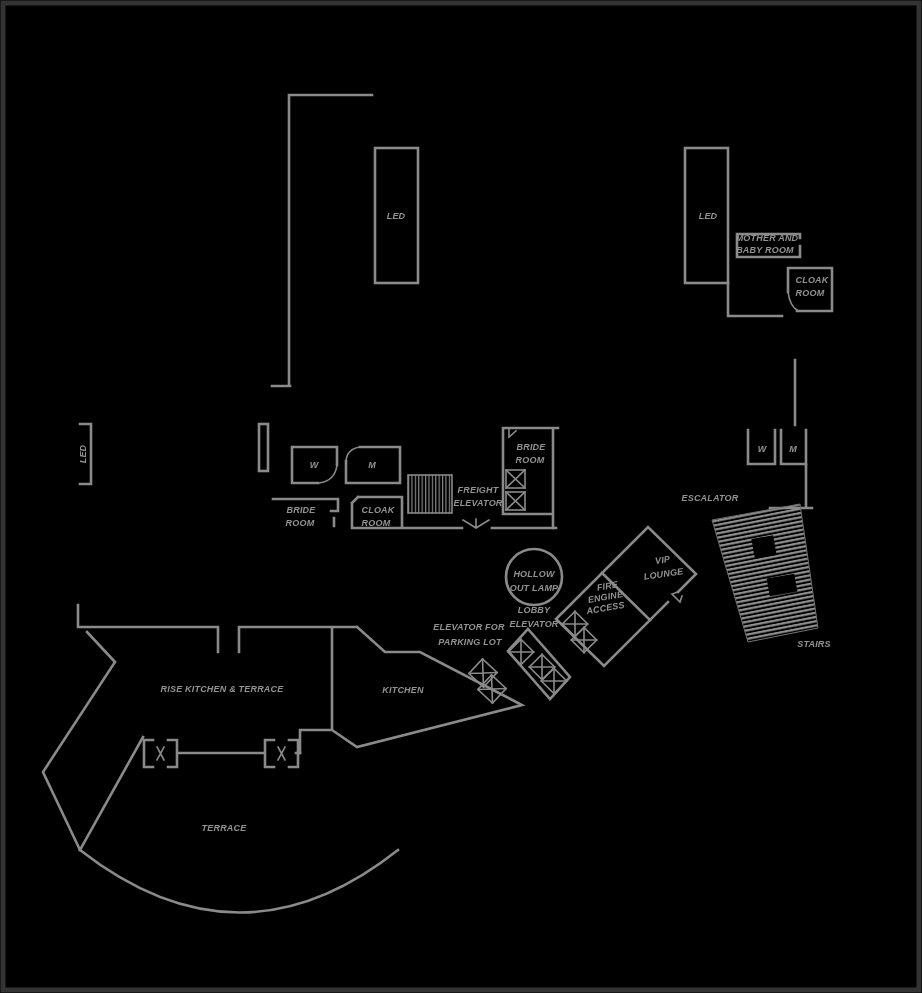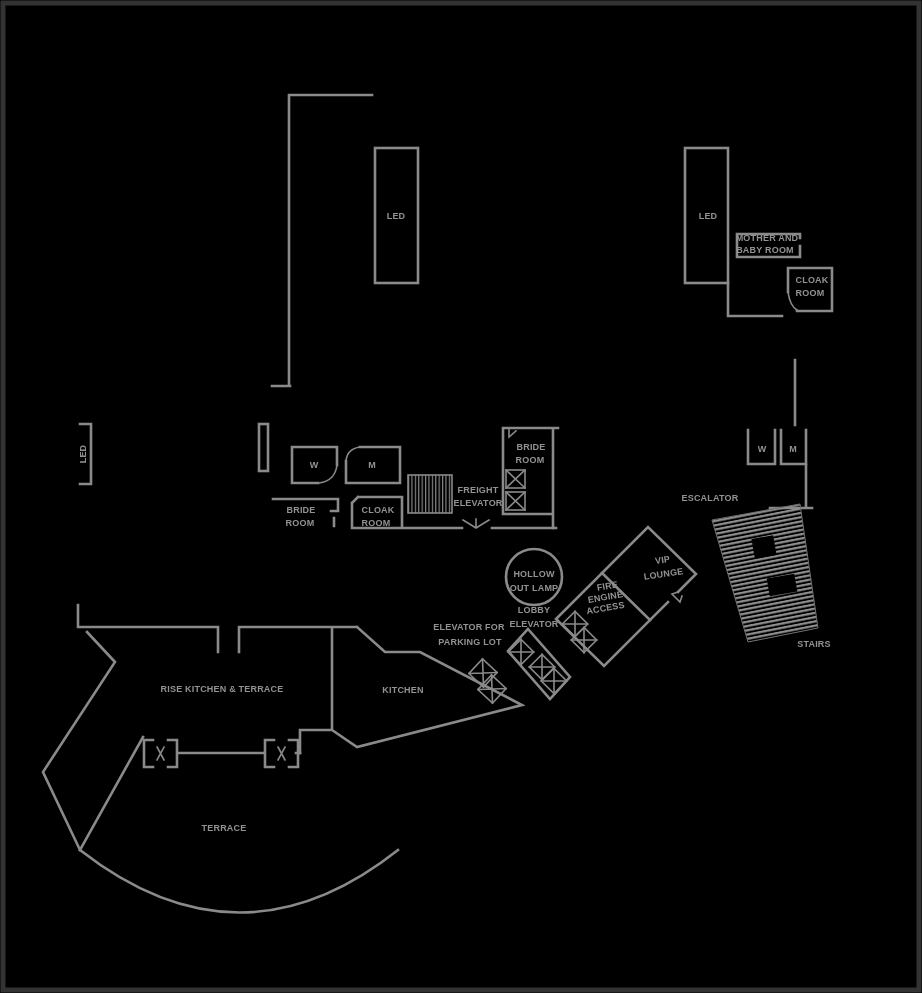--- a/index.html
+++ b/index.html
@@ -2,21 +2,21 @@
 <html style="--background: #000000; --wall: #8a8a8a; --text: #929292; --frame: #333333;"><head>
 <meta charset="utf-8">
 <style>
   :root{
     --background:#000000;
     --wall:#8a8a8a;
     --text:#929292;
     --frame:#333333;
   }
   html,body{margin:0;padding:0;background:var(--background);}
-  .stage{width:902px;height:993px;position:relative;background:var(--background);}
+  .stage{width:902px;height:993px;position:relative;background:var(--background);font-style:italic;}
   svg{display:block;}
   svg text{
     fill:var(--text);
     font-family:"Liberation Sans","DejaVu Sans",sans-serif;
     font-weight:bold;
     font-size:9px;
     letter-spacing:.2px;
     text-anchor:middle;
   }
   .wall{fill:none;stroke:var(--wall);stroke-width:2.6;stroke-linecap:square;stroke-linejoin:miter;}

